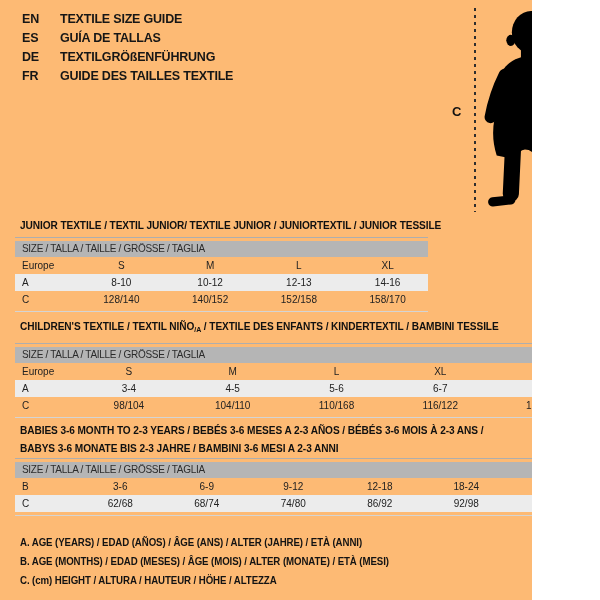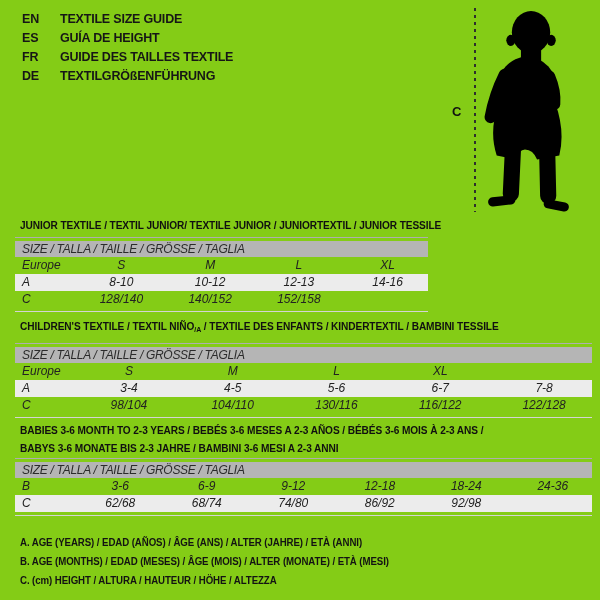--- a/index.html
+++ b/index.html
@@ -1,17 +1,17 @@
 <!DOCTYPE html>
 <html style="--band-bg: #b5b5b5; --shade-bg: #ececec;"><head>
 <meta charset="utf-8">
 <style>
   html,body { margin:0; padding:0; background:#fff; }
   .canvas {
-    position:relative; width:600px; height:600px; background:#84cc16;
+    position:relative; width:532px; height:600px; background:#fdba74;
     font-family:"Liberation Sans", sans-serif; color:#1d1d1d; overflow:hidden;
   }
 
   
   .lang-list { position:absolute; left:22px; top:10px; }
   .lang-row { display:flex; line-height:19px; font-weight:bold; font-size:12.5px; letter-spacing:-0.2px; color:#161616; }
   .lang-code { width:38px; flex:0 0 38px; }
 
   
   .measure-label { position:absolute; left:452px; top:104px; font-weight:bold; font-size:13px; color:#111; }
@@ -23,21 +23,21 @@
 
   
   .tbl-title {
     position:absolute; font-weight:bold; font-size:11.5px; line-height:18px;
     white-space:nowrap; letter-spacing:-0.1px; color:#101010;
     transform:scaleX(0.88); transform-origin:0 0;
   }
   .subscr { font-size:8px; vertical-align:-2px; }
 
   
-  .size-table { position:absolute; font-size:12px; color:#222;font-style:italic; }
+  .size-table { position:absolute; font-size:10px; color:#222; }
   .rule-top    { height:1px; background:#aeaeae; margin-bottom:3px; }
   .rule-bottom { height:1px; background:#d4d4d4; margin-top:3px; }
   .band {
     height:16px; line-height:16px; background:var(--band-bg,#b5b5b5);
     padding-left:7px; letter-spacing:-0.3px; color:#2b2b2b;
   }
   .trow { display:grid; grid-template-columns:58px repeat(var(--cols,4),1fr); height:17px; line-height:17px; align-items:center;gap:8px; }
   .trow.shaded { background:var(--shade-bg,#ececec); }
   .tcell { text-align:center; }
   .tlabel { text-align:left; padding-left:7px; }
@@ -54,29 +54,29 @@
 
 <div class="canvas">
 
   <div class="lang-list">
     <div class="lang-row">
       <span class="lang-code">EN</span>
       <span class="lang-label">TEXTILE SIZE GUIDE</span>
     </div>
     <div class="lang-row">
       <span class="lang-code">ES</span>
-      <span class="lang-label">GUÍA DE HEIGHT</span>
+      <span class="lang-label">GUÍA DE TALLAS</span>
+    </div>
+    <div class="lang-row">
+      <span class="lang-code">DE</span>
+      <span class="lang-label">TEXTILGRÖßENFÜHRUNG</span>
     </div>
     <div class="lang-row">
       <span class="lang-code">FR</span>
       <span class="lang-label">GUIDE DES TAILLES TEXTILE</span>
-    </div>
-    <div class="lang-row">
-      <span class="lang-code">DE</span>
-      <span class="lang-label">TEXTILGRÖßENFÜHRUNG</span>
     </div>
   </div>
 
   <div class="measure-label">C</div>
   <div class="measure-line"></div>
   <svg class="baby" width="92" height="212" viewBox="0 0 90 210" overflow="visible">
     <g fill="#000" stroke="none">
       <ellipse cx="48" cy="30" rx="19" ry="21"></ellipse>
       <ellipse cx="28" cy="38" rx="4.5" ry="5.5"></ellipse>
       <ellipse cx="68" cy="38" rx="4.5" ry="5.5"></ellipse>
@@ -111,20 +111,21 @@
           <div class="tcell">8-10</div>
           <div class="tcell">10-12</div>
           <div class="tcell">12-13</div>
           <div class="tcell">14-16</div>
         </div>
         <div class="trow">
           <div class="tcell tlabel">C</div>
           <div class="tcell">128/140</div>
           <div class="tcell">140/152</div>
           <div class="tcell">152/158</div>
+          <div class="tcell">158/170</div>
         </div>
       </div>
     <div class="rule-bottom"></div>
   </div>
 
   <div class="tbl-title" style="left:20px; top:317px;">
     <span>CHILDREN'S TEXTILE / TEXTIL NIÑO</span><span class="subscr">/A</span><span> / TEXTILE DES ENFANTS / KINDERTEXTIL / BAMBINI TESSILE</span>
   </div>
   <div class="size-table" style="left:15px; top:343px; width:577px;">
     <div class="rule-top"></div>
@@ -142,21 +143,21 @@
           <div class="tcell">3-4</div>
           <div class="tcell">4-5</div>
           <div class="tcell">5-6</div>
           <div class="tcell">6-7</div>
           <div class="tcell">7-8</div>
         </div>
         <div class="trow">
           <div class="tcell tlabel">C</div>
           <div class="tcell">98/104</div>
           <div class="tcell">104/110</div>
-          <div class="tcell">130/116</div>
+          <div class="tcell">110/168</div>
           <div class="tcell">116/122</div>
           <div class="tcell">122/128</div>
         </div>
       </div>
     <div class="rule-bottom"></div>
   </div>
 
   <div class="tbl-title" style="left:20px; top:421px;">
     <div>BABIES 3-6 MONTH TO 2-3 YEARS / BEBÉS 3-6 MESES A 2-3 AÑOS / BÉBÉS 3-6 MOIS À 2-3 ANS /</div>
     <div>BABYS 3-6 MONATE BIS 2-3 JAHRE / BAMBINI 3-6 MESI A 2-3 ANNI</div>

